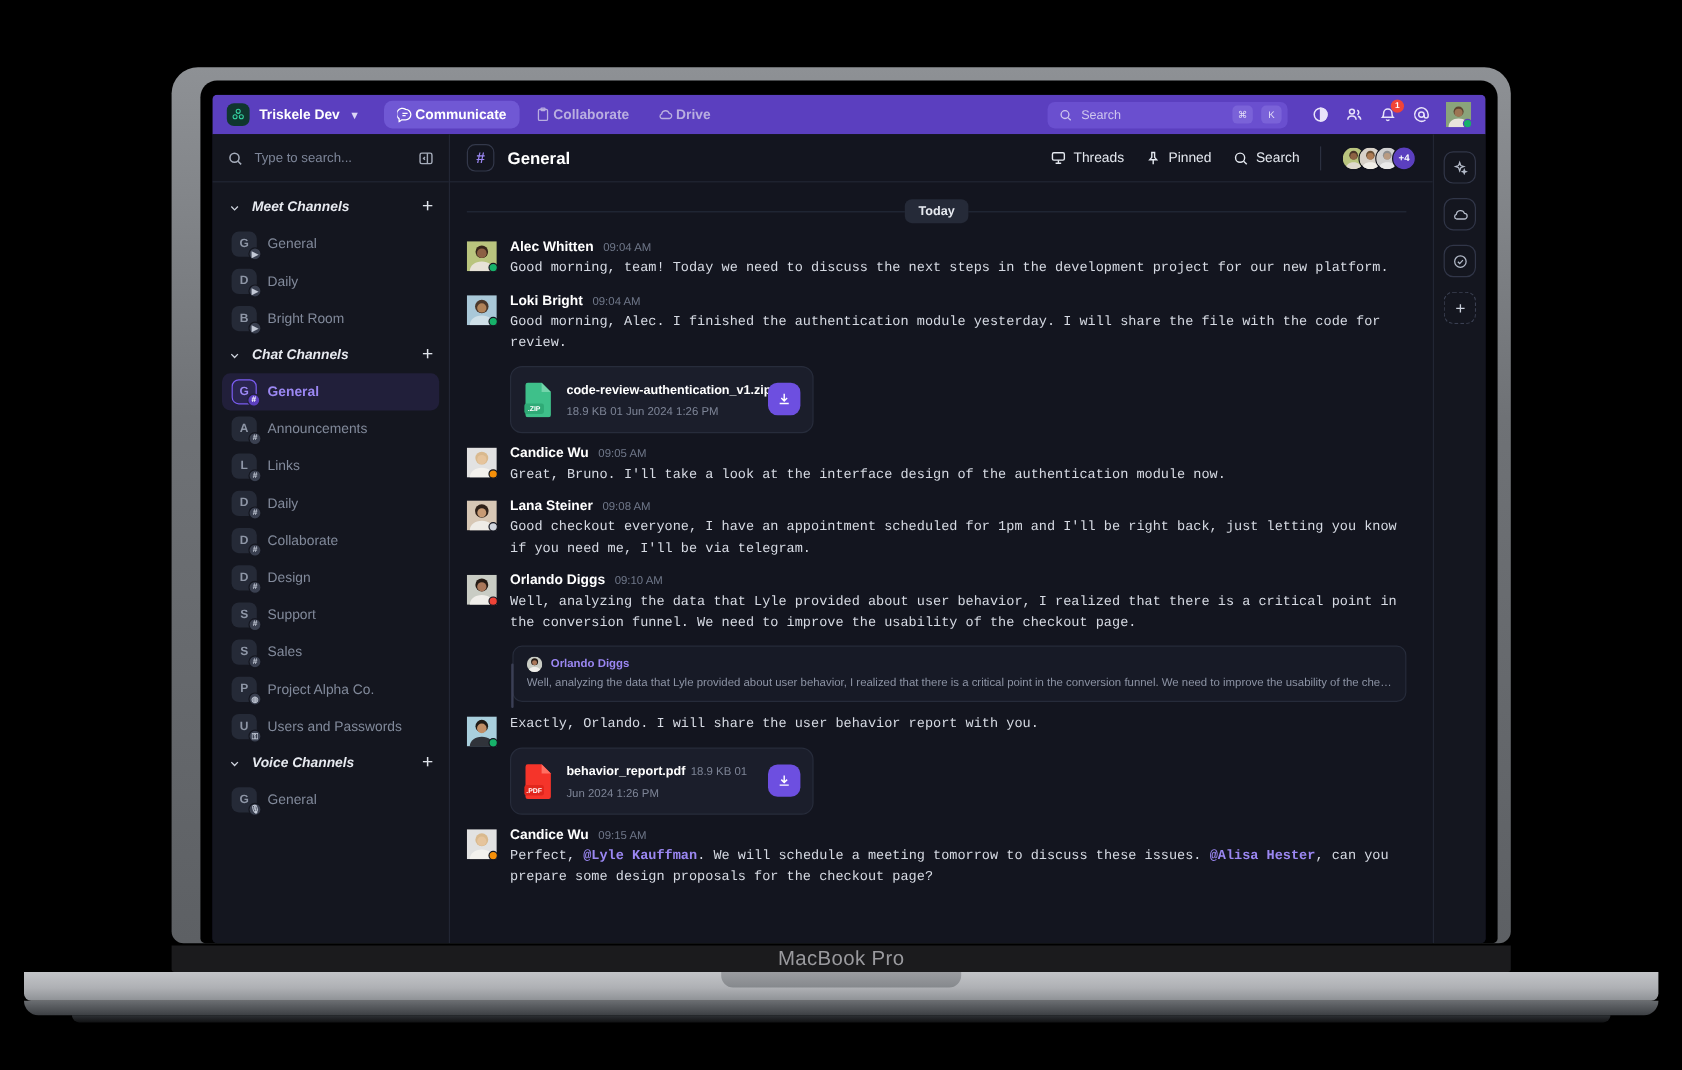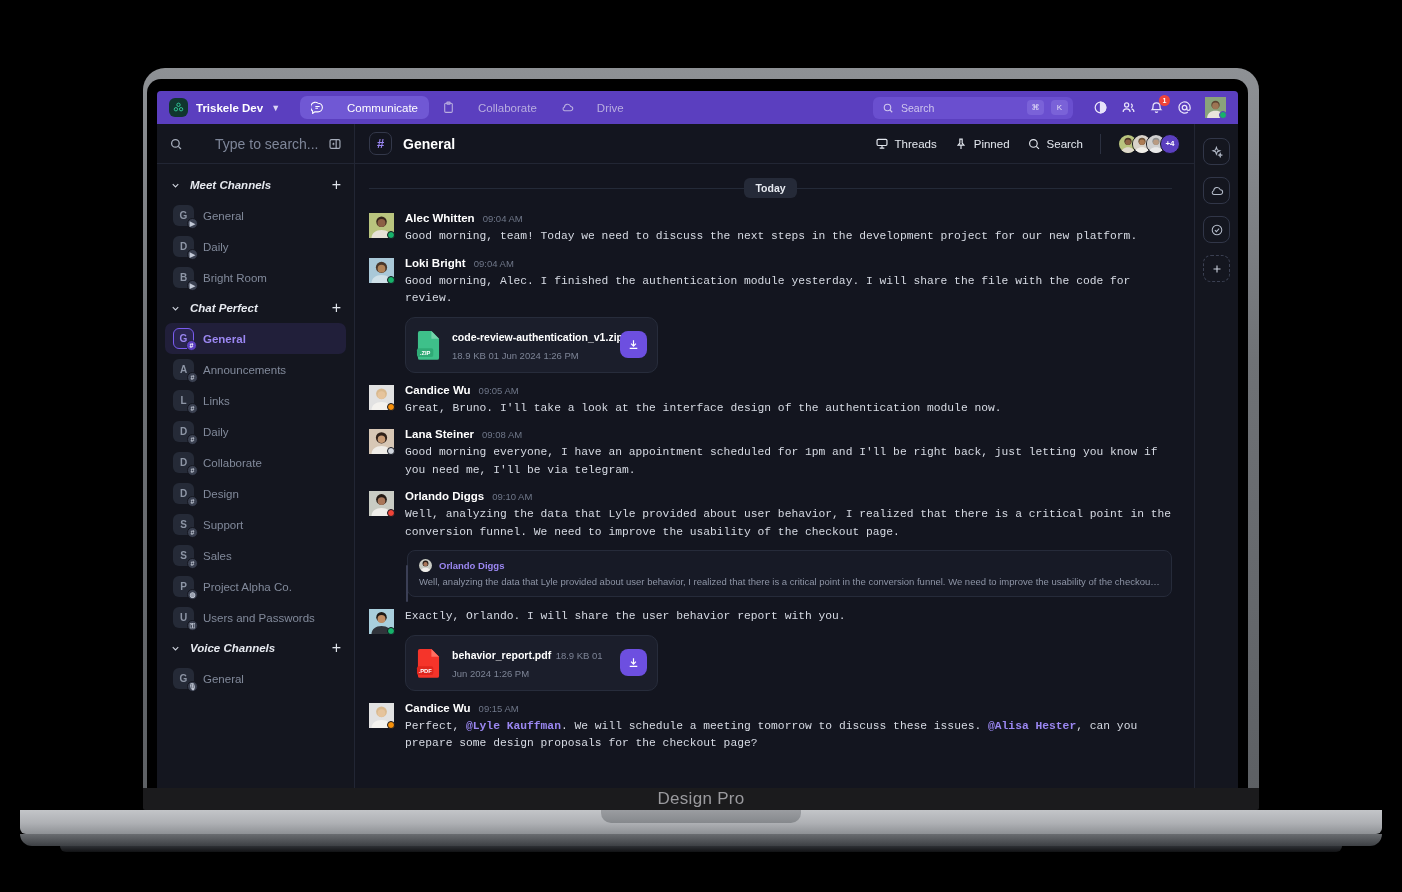--- a/index.html
+++ b/index.html
@@ -7,25 +7,25 @@
     width: 1402px; height: 892px;
     background: #000;
     font-family: "Liberation Sans", sans-serif;
     overflow: hidden;
   }
 
   
   .stage { position: relative; width: 1402px; height: 892px; background: #000; }
 
   .laptop {
-    position: absolute; left: 143px; top: 68px;
+    position: absolute; left: 143px; top: 56px;
     width: 1116px; height: 730px;
     background: linear-gradient(180deg,#8e9195 0%, #6f7276 40%, #5d6064 100%);
     border-radius: 22px 22px 10px 10px;
-    padding: 11px 11px 0 4px;
+    padding: 11px 11px 0 24px;
   }
   .laptop-inner {
     width: 100%; height: 100%;
     background: #000;
     border-radius: 14px 14px 4px 4px;
     padding: 12px 10px 0 10px;
   }
   .screen {
     position: relative;
     width: 100%; height: 100%;
@@ -80,23 +80,23 @@
   .brand { display: flex; align-items: center; gap: 8px; padding-right: 8px; }
   .logo {
     width: 19px; height: 19px; border-radius: 6px;
     background: #10362f; display: flex; align-items: center; justify-content: center;
   }
   .brand-name { color: #fff; font-size: 11.5px; font-weight: bold; }
   .chev { color: #dcd6f5; font-size: 9px; }
 
   .navtabs { display: flex; align-items: center; gap: 2px; margin-left: 6px; }
   .navtab {
-    display: flex; align-items: center; gap: 23px;
+    display: flex; align-items: center; gap: 2px;
     padding: 5px 11px; border-radius: 7px;
-    color: #b9aee0; font-size: 11.5px; font-weight: normal;
+    color: #b9aee0; font-size: 11.5px; font-weight: bold;
     white-space: nowrap;
   }
   .navtab.active { background: #7058d4; color: #fff; }
   .navtab svg { width: 13px; height: 13px; }
 
   .topsearch {
     margin-left: auto;
     width: 200px; height: 22px; background: #6a4fcf;
     border-radius: 6px; display: flex; align-items: center;
     padding: 0 5px 0 9px; gap: 7px;
@@ -133,21 +133,21 @@
   
   .sidebar {
     width: 198px; flex: 0 0 198px; background: #14161f;
     border-right: 1px solid #222634;
     display: flex; flex-direction: column; min-height: 0;
   }
   .side-search {
     height: 40px; display: flex; align-items: center; gap: 9px;
     padding: 0 12px; border-bottom: 1px solid #222634;
   }
-  .side-search .ph { color: #7e8699; font-size: 14px; flex: 1; margin-left: 23px; }
+  .side-search .ph { color: #7e8699; font-size: 11px; flex: 1; }
   .side-search svg { width: 14px; height: 14px; color: #a6adbb; }
   .collapse-ic { color: #7e8699; display: flex; }
   .collapse-ic svg { width: 14px; height: 14px; }
 
   .side-scroll { flex: 1; overflow: hidden; padding: 6px 0 0 0; }
   .group-head {
     display: flex; align-items: center; gap: 9px;
     padding: 9px 13px 9px 13px;
   }
   .group-head .gtitle { color: #e7eaf0; font-size: 11.5px; font-weight: bold; flex: 1; font-style: italic; }
@@ -425,21 +425,21 @@
                   </div>
                 </div>
 
                 <div>
                   <div class="group-head">
                     <span class="gchev">
                       <svg viewBox="0 0 24 24" fill="none" stroke="currentColor" stroke-width="2.4" width="11" height="11">
                           <path d="M6 9l6 6 6-6"></path>
                         </svg>
                     </span>
-                    <span class="gtitle">Chat Perfect</span>
+                    <span class="gtitle">Chat Channels</span>
                     <span class="gplus">+</span>
                   </div>
                   <div>
                     <div class="chan active">
                       <span class="chan-av">
                         <span>G</span>
                         <span class="chan-badge">#</span>
                       </span>
                       <span class="chan-label">General</span>
                     </div>
@@ -681,21 +681,21 @@
                           <path d="M4 40c0-8 7-13 16-13s16 5 16 13z" fill="#efece7"></path>
                           <circle cx="20" cy="16.5" r="6" fill="#c79a74"></circle>
                         </svg></span>
                     <span class="status st-off"></span>
                   </span>
                   <div class="msg-body">
                     <div class="msg-meta">
                       <span class="msg-name">Lana Steiner</span>
                       <span class="msg-time">09:08 AM</span>
                     </div>
-                    <div class="msg-text">Good morning everyone, I have an appointment scheduled for 1pm and I'll be right back, just letting you know if you need me, I'll be via telegram.</div>
+                    <div class="msg-text">Good checkout everyone, I have an appointment scheduled for 1pm and I'll be right back, just letting you know if you need me, I'll be via telegram.</div>
                   </div>
                 </div>
 
                 <div class="msg">
                   <span class="msg-av">
                     <span class="av"><svg viewBox="0 0 40 40">
                           <rect width="40" height="40" fill="#c9ccc4"></rect>
                           <circle cx="20" cy="13.5" r="8.6" fill="#241a14"></circle>
                           <path d="M4 40c0-8 7-13 16-13s16 5 16 13z" fill="#f0eeea"></path>
                           <circle cx="20" cy="16" r="6.2" fill="#a9775a"></circle>
@@ -809,18 +809,18 @@
             </div>
 
           </div>
         </div>
 
       </div>
     </div>
   </div>
 
   <div class="base">
-    <span class="base-label">Design Pro</span>
+    <span class="base-label">MacBook Pro</span>
   </div>
   <div class="deck"></div>
   <div class="deck2"></div>
   <div class="deck3"></div>
 </div>
 
 </body></html>

